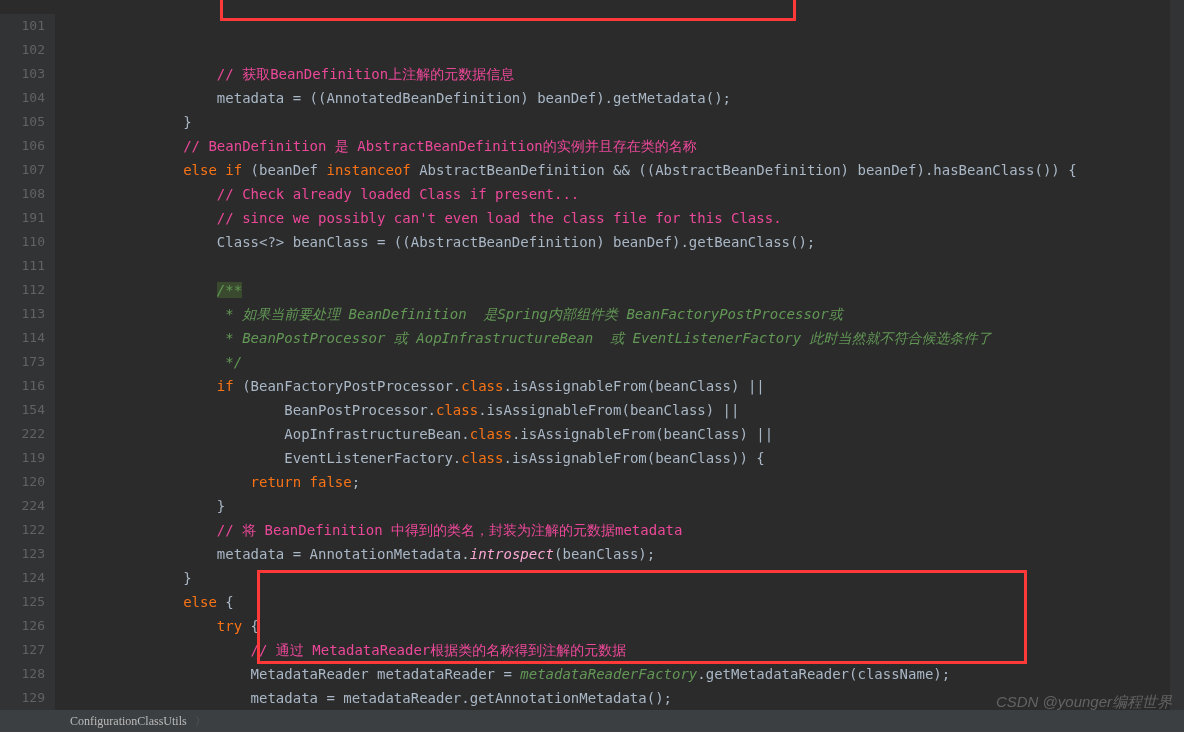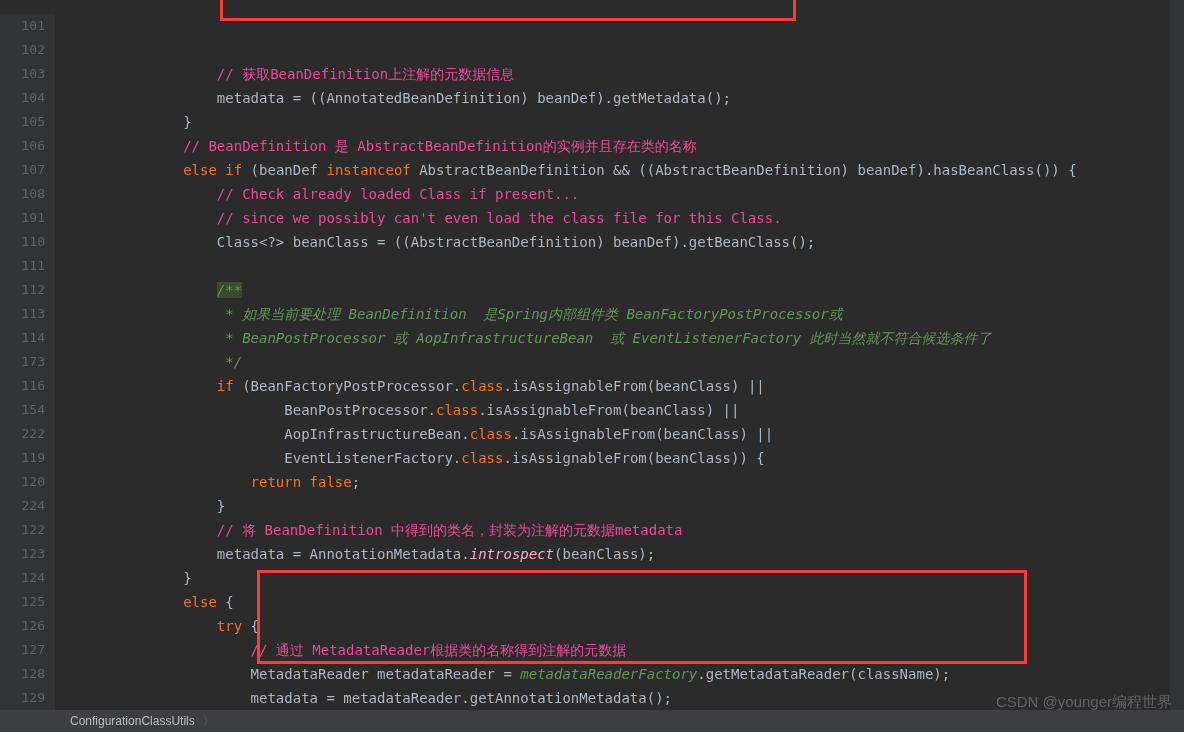--- a/index.html
+++ b/index.html
@@ -87,33 +87,34 @@
     position: absolute;
     bottom: 0;
     left: 0;
     right: 0;
     height: 22px;
     background: #3c3f41;
     color: #bbbbbb;
     font-size: 12px;
     line-height: 22px;
     padding-left: 70px;
-    font-family: Liberation Sans, sans-serif;
+    font-family: Liberation Serif, serif;
     display: flex;
     align-items: center;
     gap: 8px;
   }
   .bc-sep { color: #606366; }
   .watermark {
     position: absolute;
     right: 12px;
     bottom: 20px;
     color: rgba(200,200,200,0.35);
     font-size: 15px;
     font-family: sans-serif;
+    font-style: italic;
   }
   .scrollbar {
     position: absolute;
     right: 0;
     top: 0;
     width: 14px;
     height: 710px;
     background: #313335;
   }
 </style>

